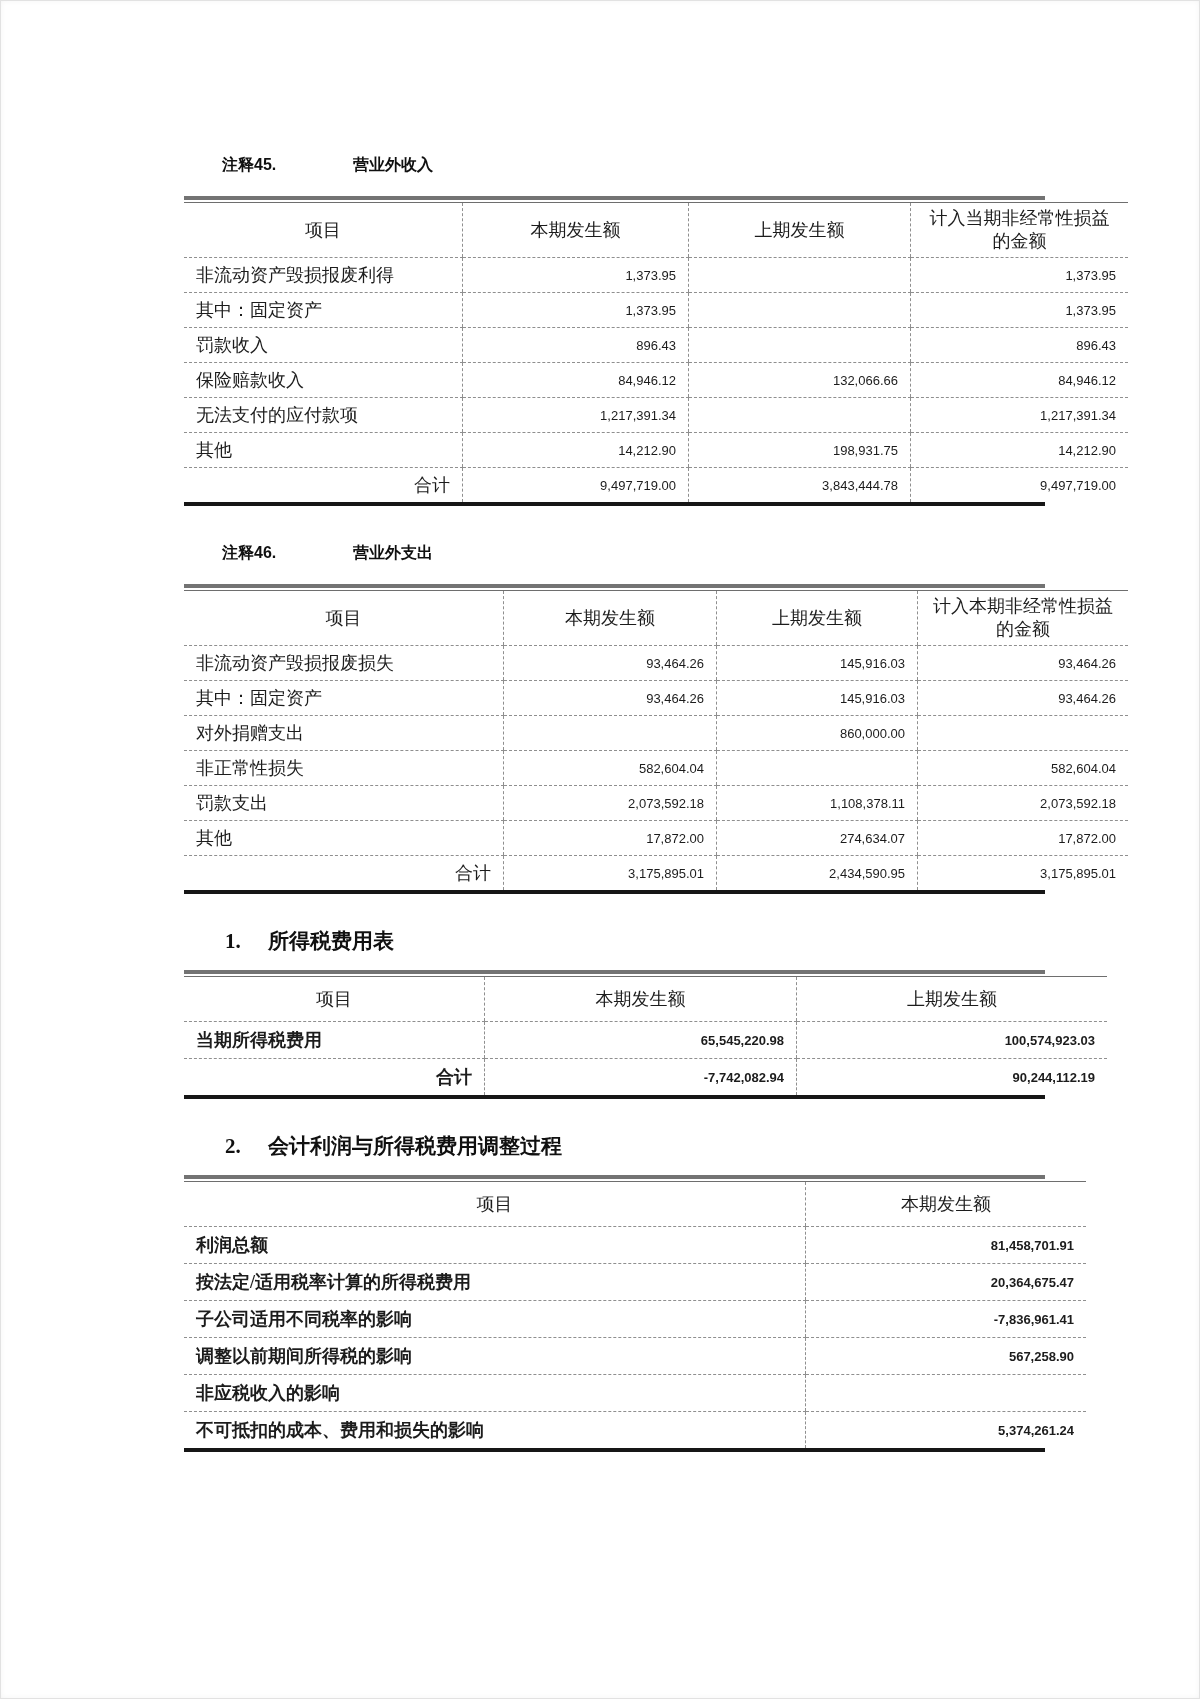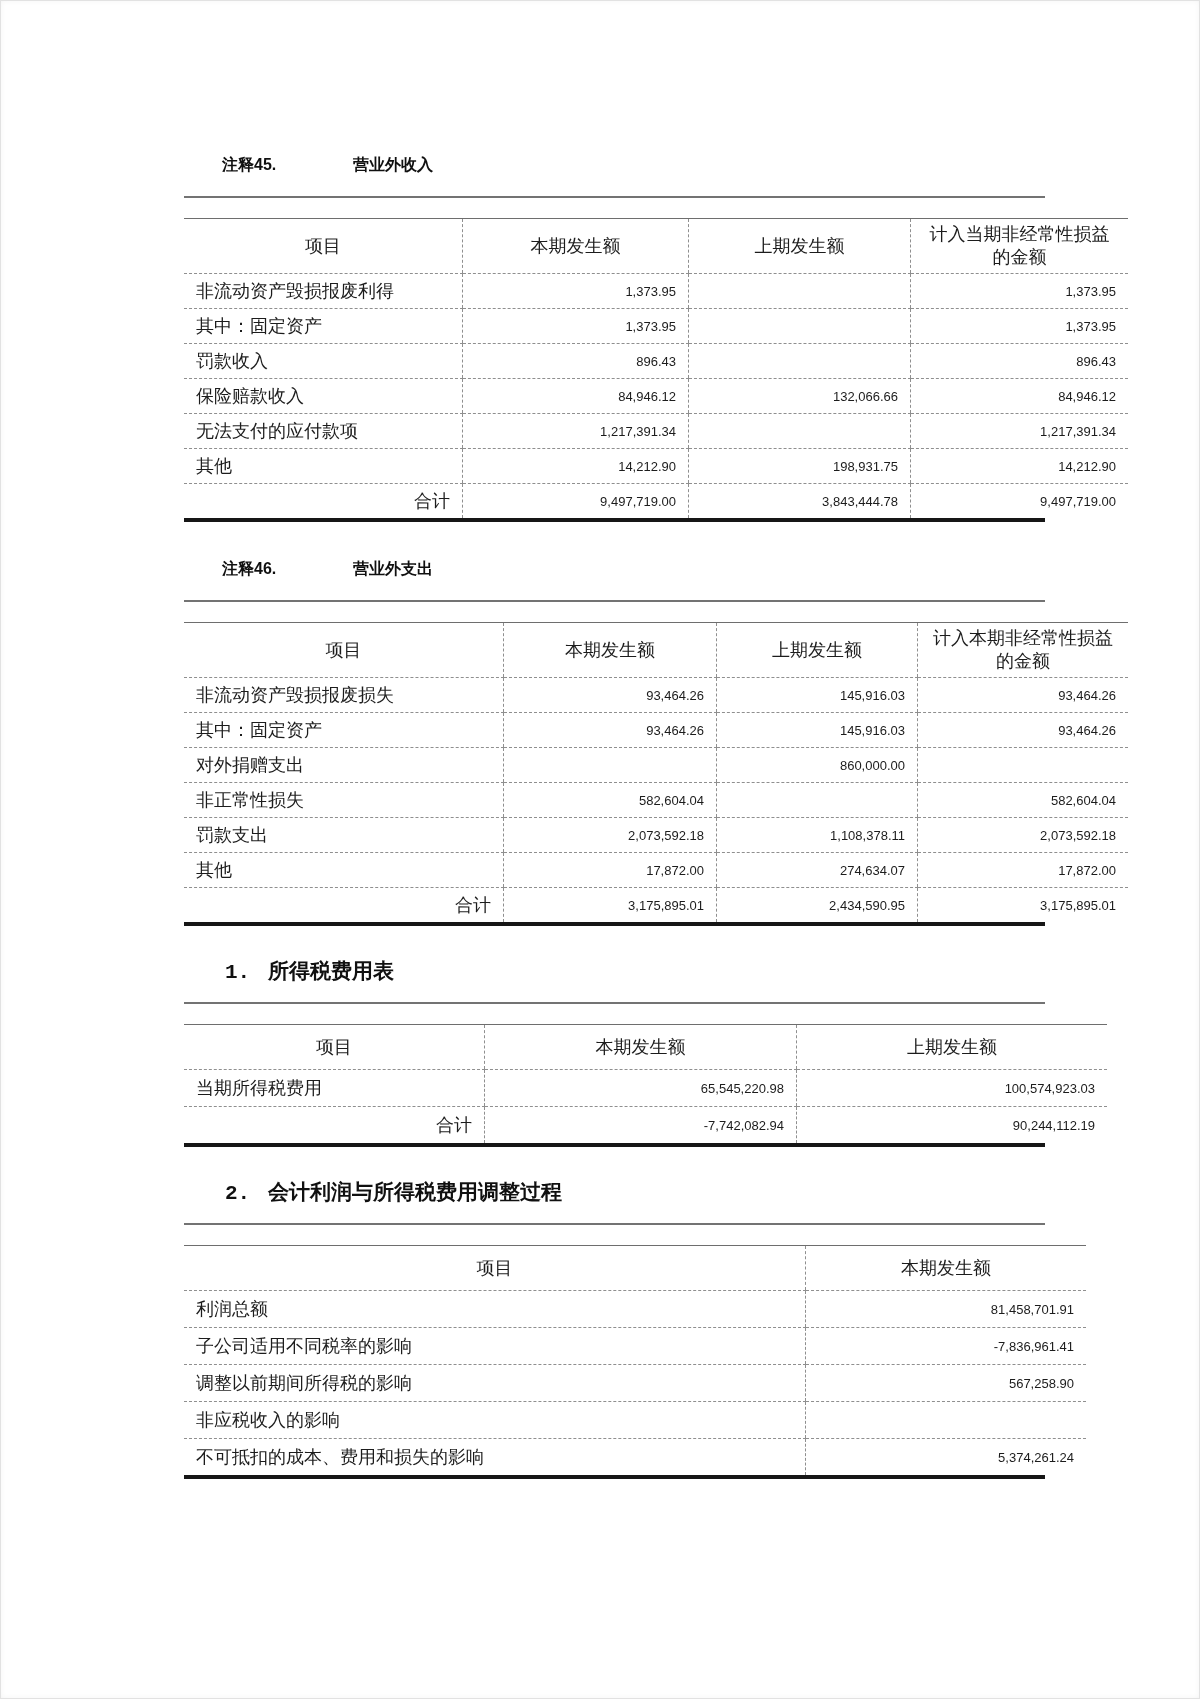--- a/index.html
+++ b/index.html
@@ -12,31 +12,31 @@
   }
   .doc{padding:150px 155px 0 184px;}
 
   .sec-title{
     font-family:"Liberation Sans","DejaVu Sans",sans-serif;
     font-weight:bold;font-size:16px;line-height:30px;
     color:#101010;margin:0 0 16px 38px;
   }
   .sec-title .lbl{display:inline-block;min-width:131px;}
   .sub-title{
-    font-family:Liberation Mono, monospace;
+    font-family:Liberation Serif, serif;
     font-weight:bold;font-size:21px;line-height:30px;
     color:#101010;margin:0 0 14px 41px;
   }
   .sub-title .lbl{display:inline-block;min-width:43px;}
 
   .twrap{
     width:861px;
-    border-top:2px solid #737373;
+    border-top:4px solid #737373;
     border-bottom:4px solid #161616;
-    padding-top:20px;
+    padding-top:2px;
     margin:0 0 32px 0;
   }
   .twrap>table{border-top:1px solid #6e6e6e;}
 
   table{
     border-collapse:collapse;table-layout:fixed;width:861px;
   }
   th{
     font-weight:normal;font-size:18px;line-height:23px;
     text-align:center;vertical-align:middle;
@@ -65,21 +65,21 @@
   .t-note46 th:nth-child(2){width:192px}
   .t-note46 th:nth-child(3){width:180px}
   .t-note46 th:nth-child(4){width:190px}
   .t-tax1 th:nth-child(1){width:280px}
   .t-tax1 th:nth-child(2){width:291px}
   .t-tax1 th:nth-child(3){width:290px}
   .t-tax2 th:nth-child(1){width:601px}
   .t-tax2 th:nth-child(2){width:260px}
   .t-note45 th,.t-note46 th{height:46px;}
   .t-tax1 th,.t-tax2 th{height:36px;}
-  .t-tax1 td,.t-tax2 td{height:36px;}
+  .t-tax1 td,.t-tax2 td{height:36px;font-weight:bold;}
 </style>
 </head>
 <body>
 
 <div class="doc" data-name="financial-notes-page">
 
   <section data-name="note45-section">
     <h2 class="sec-title" data-name="note45-heading"><span class="lbl" data-name="note45-heading-label">注释45.</span><span data-name="note45-heading-text">营业外收入</span></h2>
     <div class="twrap" data-name="note45-table-frame">
       <table class="t-note45" data-name="note45-table">
@@ -234,20 +234,24 @@
               <th data-name="column-header">项目</th>
               <th data-name="column-header">本期发生额</th>
             </tr>
           </thead>
           <tbody>
             <tr data-name="table-row">
               <td class="label" data-name="row-label">利润总额</td>
               <td class="num" data-name="cell-value">81,458,701.91</td>
             </tr>
             <tr data-name="table-row">
+              <td class="label" data-name="row-label">按法定/适用税率计算的所得税费用</td>
+              <td class="num" data-name="cell-value">20,364,675.47</td>
+            </tr>
+            <tr data-name="table-row">
               <td class="label" data-name="row-label">子公司适用不同税率的影响</td>
               <td class="num" data-name="cell-value">-7,836,961.41</td>
             </tr>
             <tr data-name="table-row">
               <td class="label" data-name="row-label">调整以前期间所得税的影响</td>
               <td class="num" data-name="cell-value">567,258.90</td>
             </tr>
             <tr data-name="table-row">
               <td class="label" data-name="row-label">非应税收入的影响</td>
               <td class="num" data-name="cell-value"></td>

